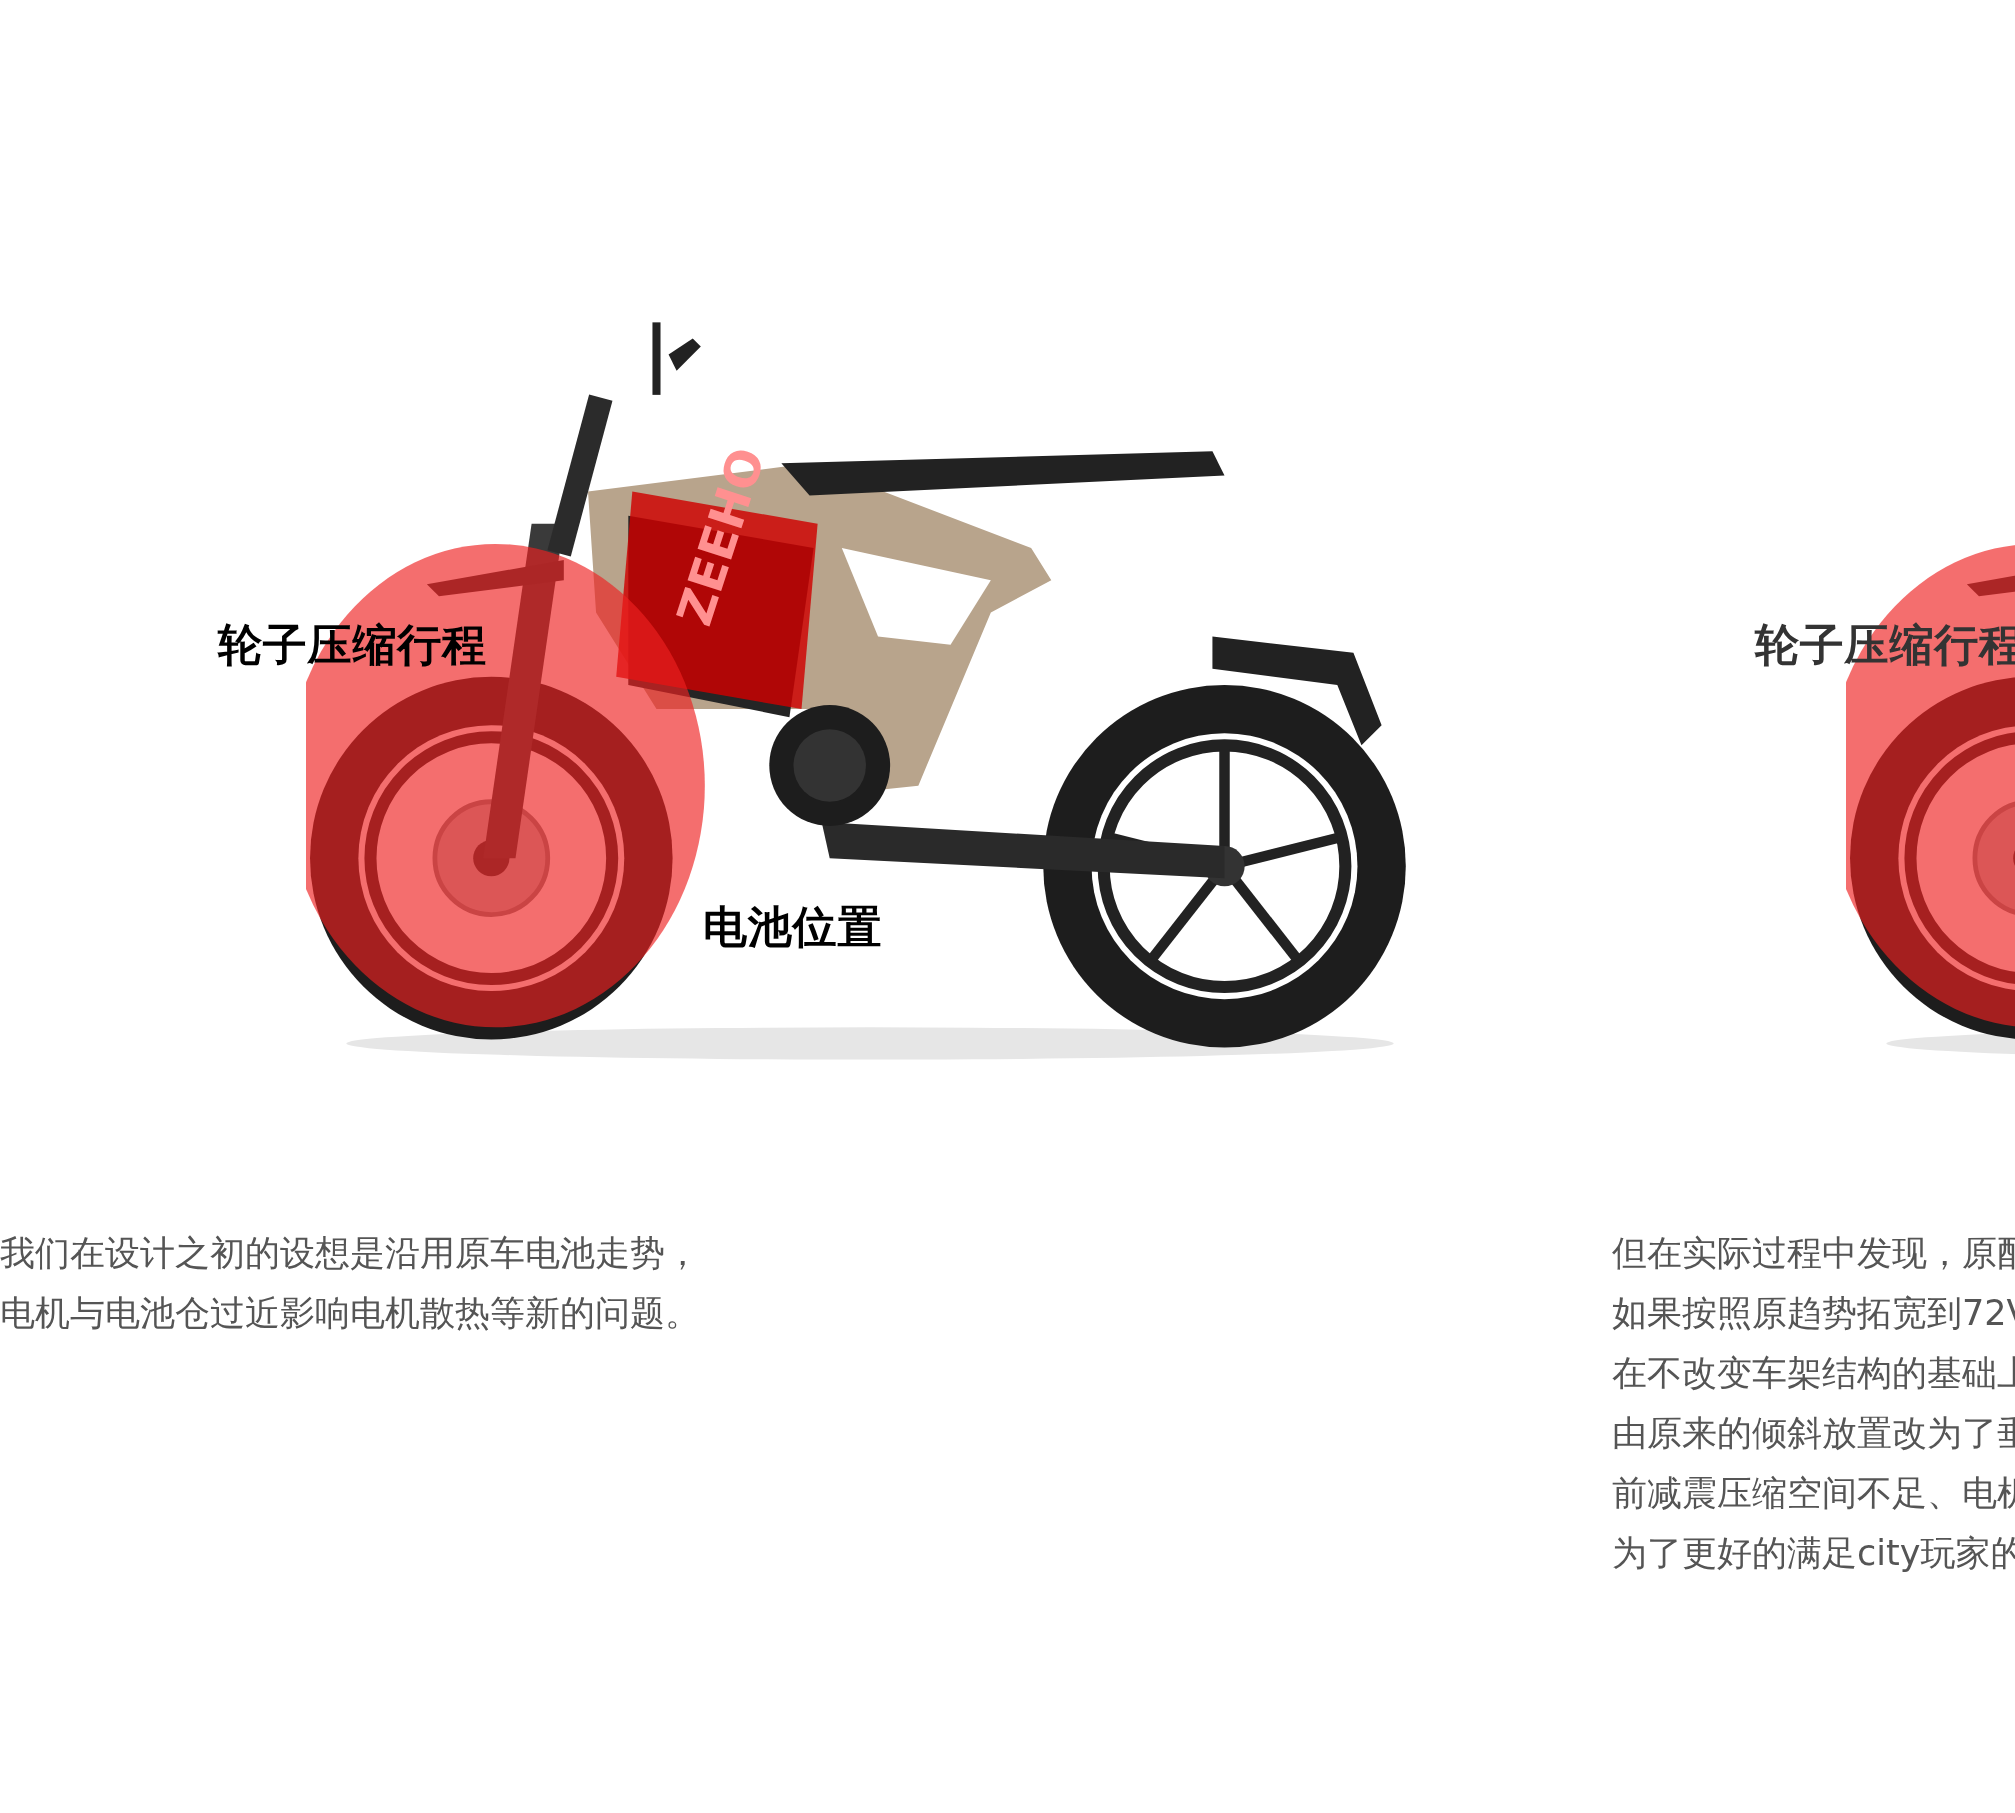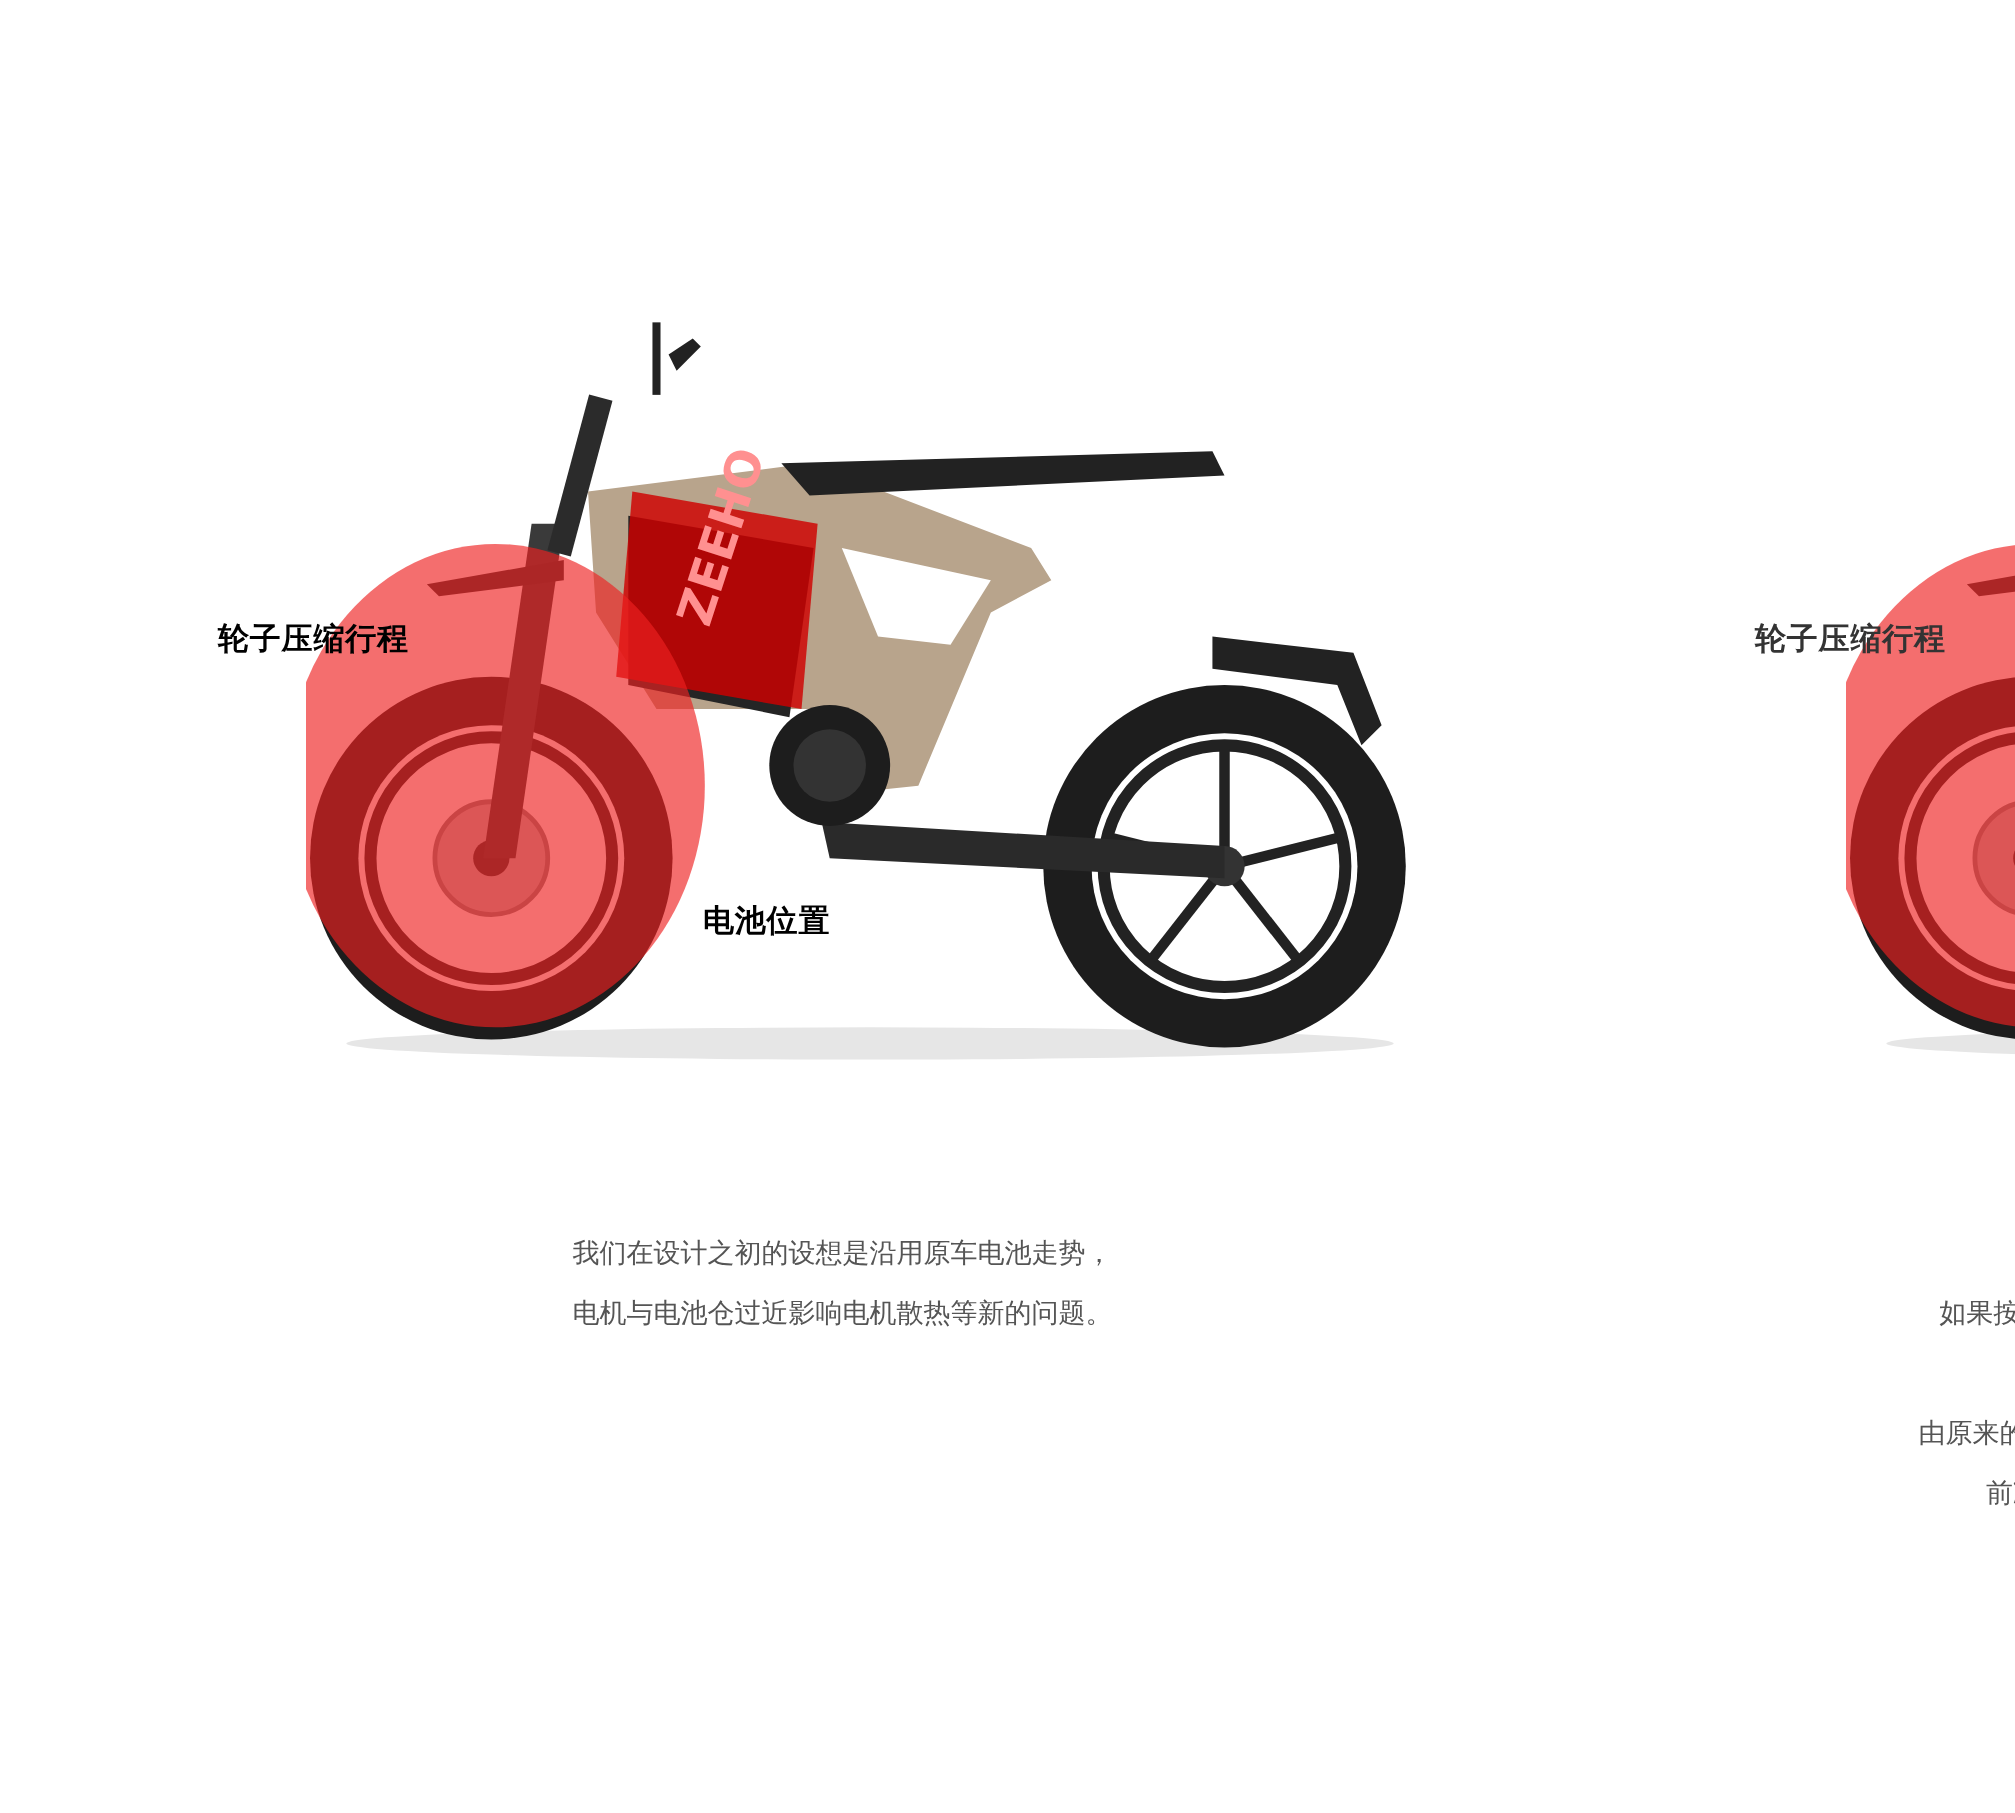--- a/index.html
+++ b/index.html
@@ -1,20 +1,20 @@
 <!DOCTYPE html>
 <html style="font-size:6.4px"><head>
 <meta charset="utf-8">
 <style>
   html,body{margin:0;padding:0;background:#ffffff;}
   body{width:3224px;height:1814px;position:relative;overflow:hidden;font-family:"DejaVu Sans","Liberation Sans",sans-serif;}
   .panel{position:absolute;top:0;height:1814px;}
   .bike{position:absolute;}
-  .label{position:absolute;font-weight:bold;font-size:31px;line-height:1;white-space:nowrap;letter-spacing:0.8px;}
-  .desc{position:absolute;left:0;right:0;text-align:center;color:#555555;font-size:27px;line-height:60px;}
+  .label{position:absolute;font-weight:bold;font-size:44px;line-height:1;white-space:nowrap;letter-spacing:0.8px;}
+  .desc{position:absolute;left:0;right:0;color:#555555;font-size:35px;line-height:60px;}
   .desc p{margin:0;white-space:nowrap;}
 </style>
 </head>
 <body>
 
 <div class="panel" style="left:0;width:1612px;">
   <svg class="bike" style="left:306px;top:322px;" width="1128" height="746" viewBox="0 0 2800 1850">
 
     <ellipse cx="1400" cy="1790" rx="1300" ry="40" fill="#e6e6e6"></ellipse>
 

